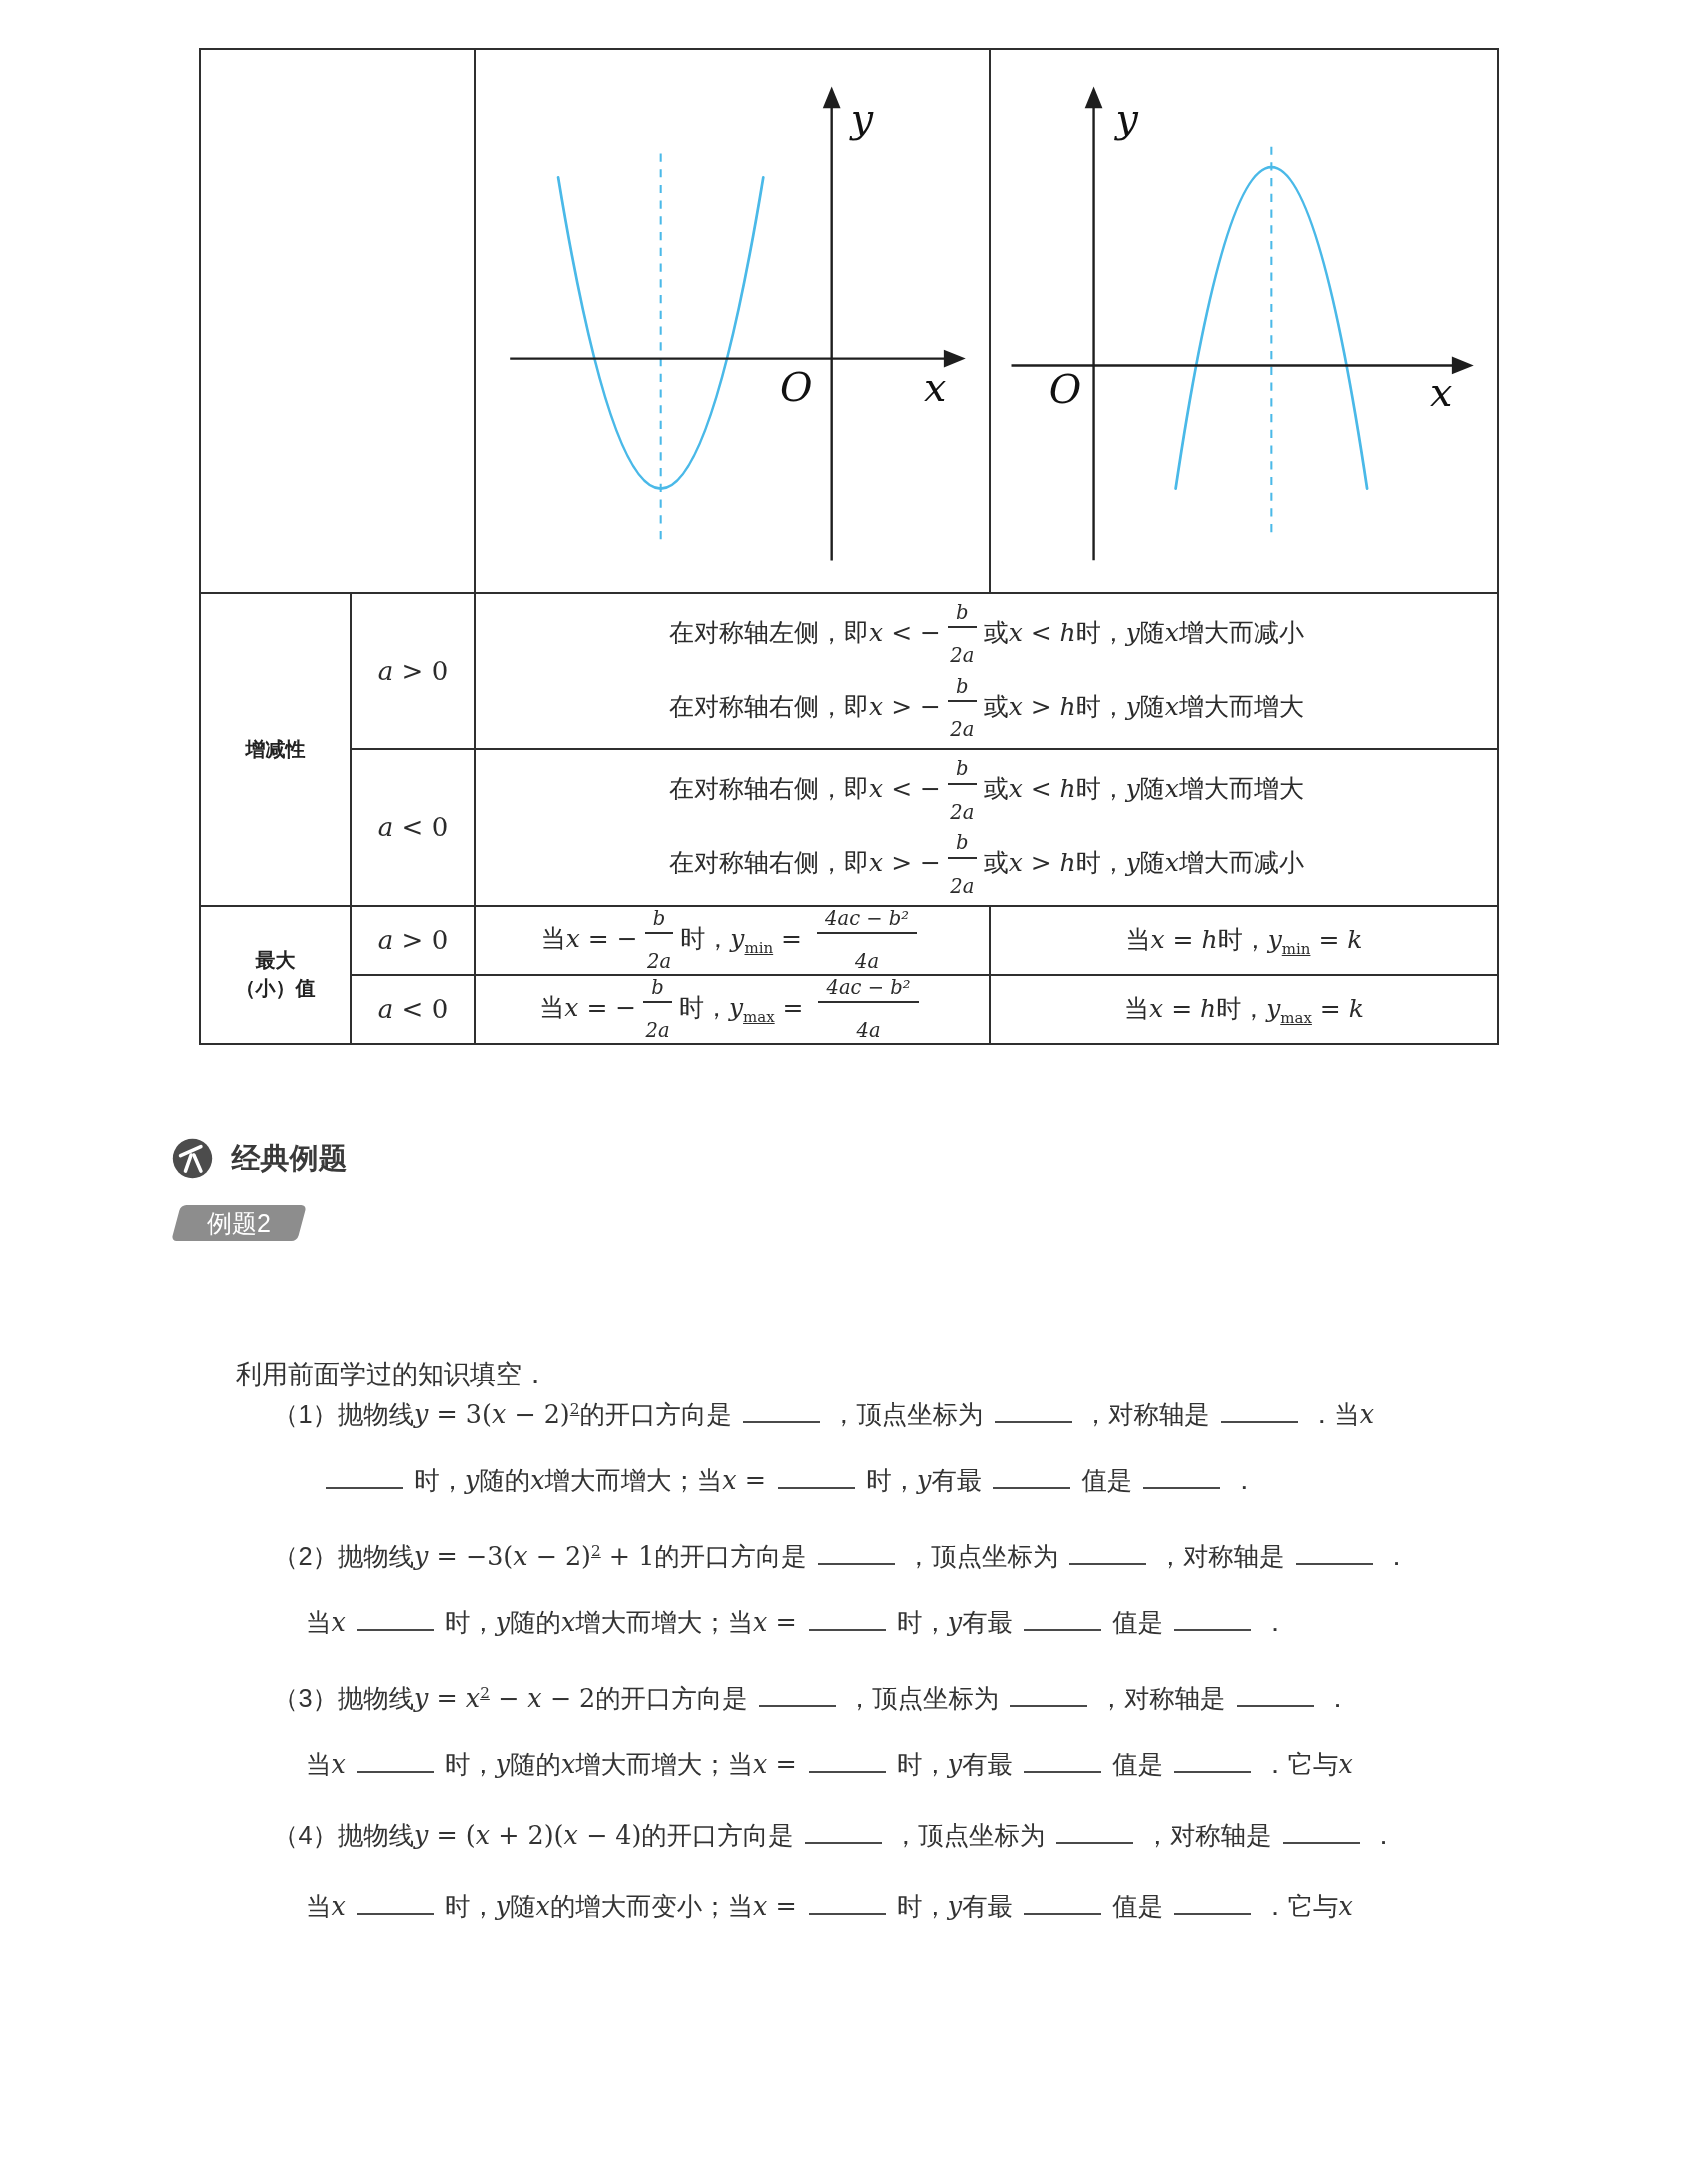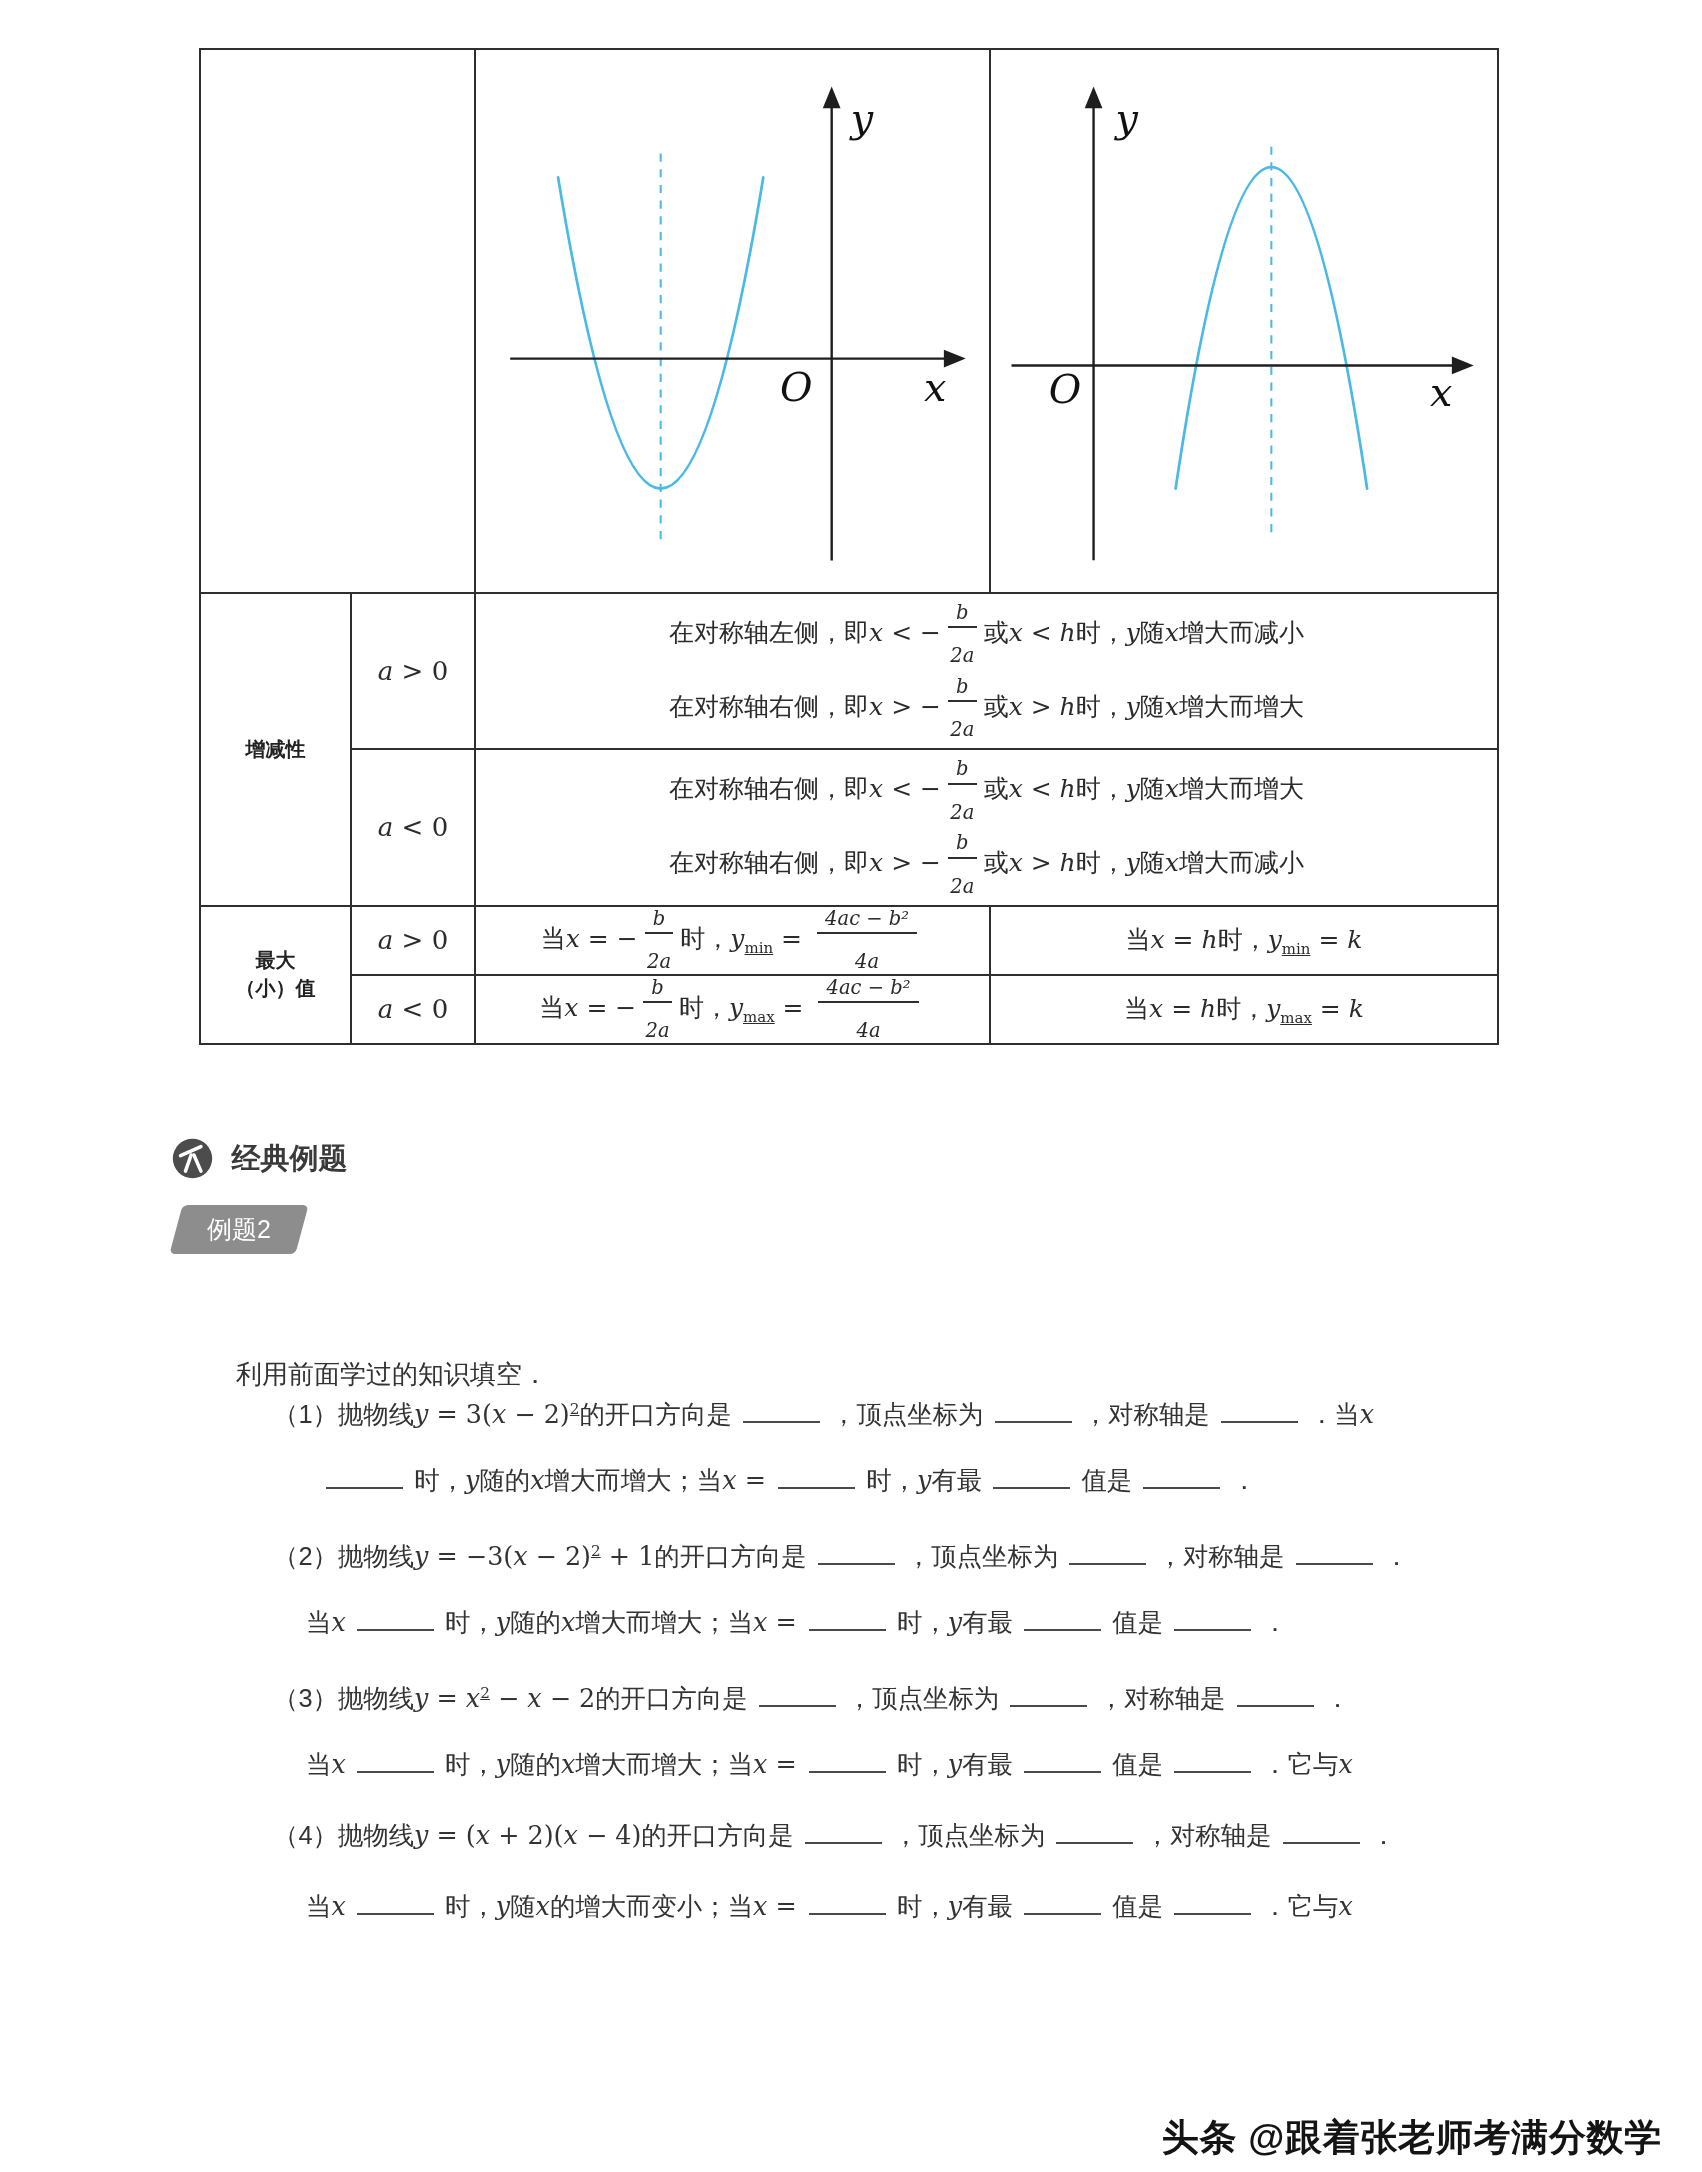--- a/index.html
+++ b/index.html
@@ -37,21 +37,21 @@
   .fnum { border-bottom: 2.1px solid #2f2f2f; padding: 0 8.2px 2.1px; }
   .fden { padding-top: 16px; }
   .blank { display: inline-block; width: 77px; height: 5.5px; border-bottom: 2.1px solid #4a4a4a; margin: 0 4.1px; }
 
   
   .section-head { position: absolute; left: 170px; top: 1136px; display: flex; align-items: center; gap: 16.5px; }
   .section-icon { width: 45px; height: 45px; }
   .section-title { font-size: 29px; font-weight: bold; color: #3a3a3a; }
 
   
-  .badge { position: absolute; left: 176px; top: 1205px; width: 126px; height: 49px; }
+  .badge { position: absolute; left: 176px; top: 1205px; width: 126px; height: 36px; }
   .badge-bg { position: absolute; left: 0; top: 0; right: 0; bottom: 0; background: #8d8d8d; transform: skewX(-15deg); border-radius: 5.5px; }
   .badge-text { position: relative; display: flex; align-items: center; justify-content: center; width: 100%; height: 100%; color: #fff; font-size: 25px; }
 
   
   .intro { position: absolute; left: 236px; top: 1321px; font-size: 26px; color: #333; margin-top: 36px; }
   .problems { position: absolute; left: 273px; top: 1374px; width: 1229px; }
   .p-line { height: 71px; line-height: 71px; font-size: 25.4px; white-space: pre-wrap; color: #333; }
   .indent-a { padding-left: 49px; }
   .indent-b { padding-left: 33px; }
 
@@ -172,16 +172,15 @@
     <div class="p-line"><span class="tk-t">（1）抛物线</span><span class="tk-i">y</span><span class="tk-m"> = 3(</span><span class="tk-i">x</span><span class="tk-m"> − 2)</span><sup>2</sup><span class="tk-t">的开口方向是 </span><span class="blank"></span><span class="tk-t"> ，顶点坐标为 </span><span class="blank"></span><span class="tk-t"> ，对称轴是 </span><span class="blank"></span><span class="tk-t"> ．当</span><span class="tk-i">x</span></div>
     <div class="p-line indent-a"><span class="blank"></span><span class="tk-t"> 时，</span><span class="tk-i">y</span><span class="tk-t">随的</span><span class="tk-i">x</span><span class="tk-t">增大而增大；当</span><span class="tk-i">x</span><span class="tk-m"> = </span><span class="blank"></span><span class="tk-t"> 时，</span><span class="tk-i">y</span><span class="tk-t">有最 </span><span class="blank"></span><span class="tk-t"> 值是 </span><span class="blank"></span><span class="tk-t"> ．</span></div>
     <div class="p-line"><span class="tk-t">（2）抛物线</span><span class="tk-i">y</span><span class="tk-m"> = −3(</span><span class="tk-i">x</span><span class="tk-m"> − 2)</span><sup>2</sup><span class="tk-m"> + 1</span><span class="tk-t">的开口方向是 </span><span class="blank"></span><span class="tk-t"> ，顶点坐标为 </span><span class="blank"></span><span class="tk-t"> ，对称轴是 </span><span class="blank"></span><span class="tk-t"> ．</span></div>
     <div class="p-line indent-b"><span class="tk-t">当</span><span class="tk-i">x</span><span class="tk-t"> </span><span class="blank"></span><span class="tk-t"> 时，</span><span class="tk-i">y</span><span class="tk-t">随的</span><span class="tk-i">x</span><span class="tk-t">增大而增大；当</span><span class="tk-i">x</span><span class="tk-m"> = </span><span class="blank"></span><span class="tk-t"> 时，</span><span class="tk-i">y</span><span class="tk-t">有最 </span><span class="blank"></span><span class="tk-t"> 值是 </span><span class="blank"></span><span class="tk-t"> ．</span></div>
     <div class="p-line"><span class="tk-t">（3）抛物线</span><span class="tk-i">y</span><span class="tk-m"> = </span><span class="tk-i">x</span><sup>2</sup><span class="tk-m"> − </span><span class="tk-i">x</span><span class="tk-m"> − 2</span><span class="tk-t">的开口方向是 </span><span class="blank"></span><span class="tk-t"> ，顶点坐标为 </span><span class="blank"></span><span class="tk-t"> ，对称轴是 </span><span class="blank"></span><span class="tk-t"> ．</span></div>
     <div class="p-line indent-b"><span class="tk-t">当</span><span class="tk-i">x</span><span class="tk-t"> </span><span class="blank"></span><span class="tk-t"> 时，</span><span class="tk-i">y</span><span class="tk-t">随的</span><span class="tk-i">x</span><span class="tk-t">增大而增大；当</span><span class="tk-i">x</span><span class="tk-m"> = </span><span class="blank"></span><span class="tk-t"> 时，</span><span class="tk-i">y</span><span class="tk-t">有最 </span><span class="blank"></span><span class="tk-t"> 值是 </span><span class="blank"></span><span class="tk-t"> ．它与</span><span class="tk-i">x</span></div>
     <div class="p-line"><span class="tk-t">（4）抛物线</span><span class="tk-i">y</span><span class="tk-m"> = (</span><span class="tk-i">x</span><span class="tk-m"> + 2)(</span><span class="tk-i">x</span><span class="tk-m"> − 4)</span><span class="tk-t">的开口方向是 </span><span class="blank"></span><span class="tk-t"> ，顶点坐标为 </span><span class="blank"></span><span class="tk-t"> ，对称轴是 </span><span class="blank"></span><span class="tk-t"> ．</span></div>
     <div class="p-line indent-b"><span class="tk-t">当</span><span class="tk-i">x</span><span class="tk-t"> </span><span class="blank"></span><span class="tk-t"> 时，</span><span class="tk-i">y</span><span class="tk-t">随</span><span class="tk-i">x</span><span class="tk-t">的增大而变小；当</span><span class="tk-i">x</span><span class="tk-m"> = </span><span class="blank"></span><span class="tk-t"> 时，</span><span class="tk-i">y</span><span class="tk-t">有最 </span><span class="blank"></span><span class="tk-t"> 值是 </span><span class="blank"></span><span class="tk-t"> ．它与</span><span class="tk-i">x</span></div>
   </div>
 
-  <div class="watermark">头条 @跟着张老师考满分数学</div>
 
 </div>
 
 
 </body></html>

